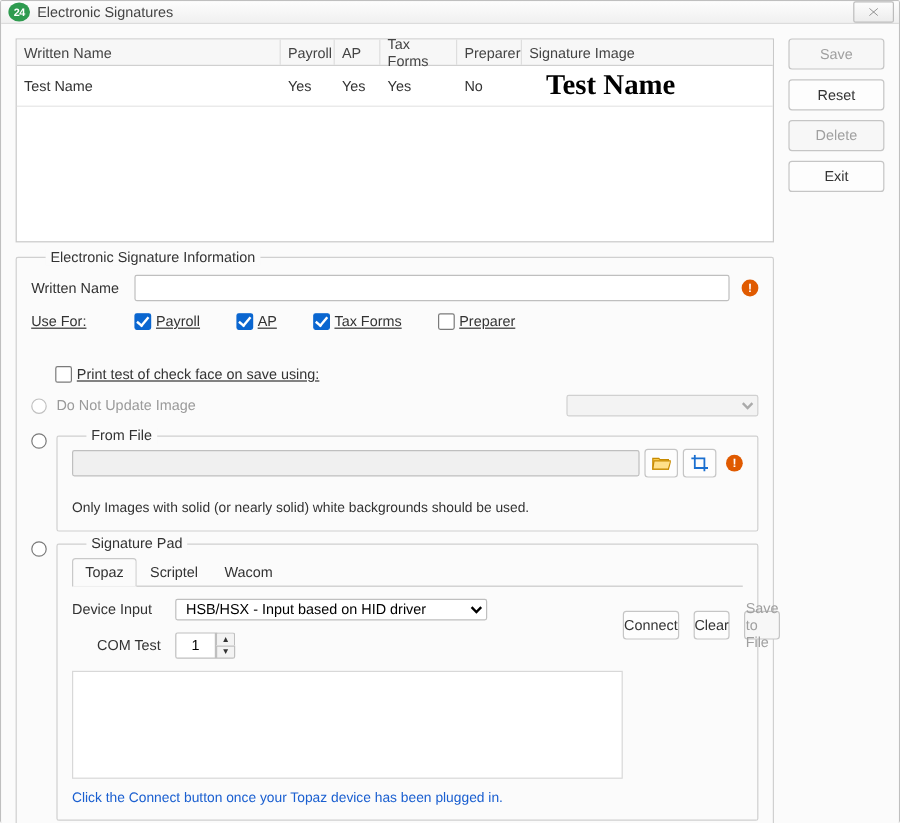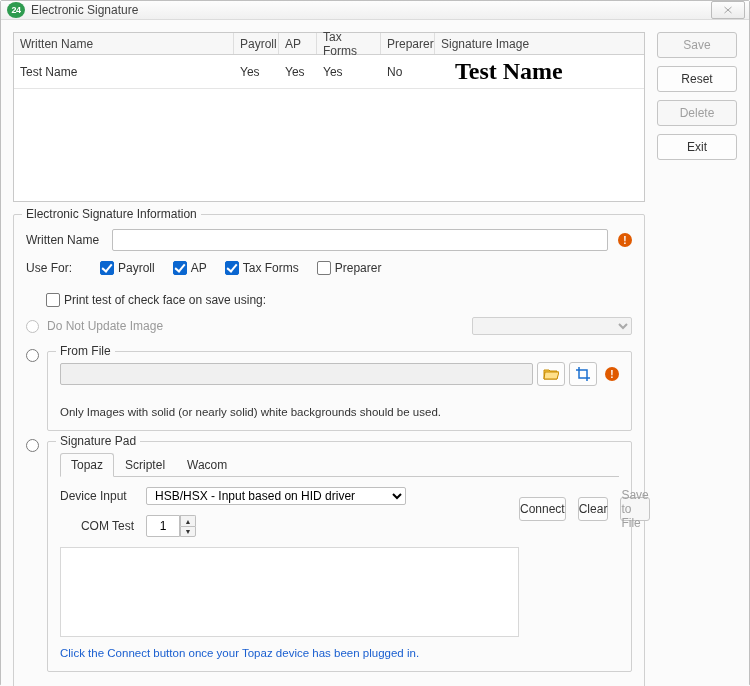--- a/index.html
+++ b/index.html
@@ -123,21 +123,21 @@
   .groupbox {
     margin-top: 12px;
     border: 1px solid #d0d0d0;
     border-radius: 2px;
     position: relative;
     padding: 14px 12px 12px 12px;
     background: #fbfbfb;
   }
   .group-title {
     position: absolute;
-    top: -8px; left: 8px;
+    top: -8px; left: 24px;
     background: #fbfbfb;
     padding: 0 4px;
     font-size: 12px;
     color: #333;
   }
   .groupbox.inner {
     margin-top: 6px;
     padding-top: 10px;
   }
 
@@ -226,21 +226,21 @@
   .canvas {
     height:90px; border:1px solid #d8d8d8; background:#fff; margin-top:10px;
   }
 </style>
 </head>
 <body>
 
 <div class="window">
   <div class="titlebar">
     <span class="app-icon">24</span>
-    <span class="title-text">Electronic Signature</span>
+    <span class="title-text">Electronic Signatures</span>
     <div class="title-close">
       <svg viewBox="0 0 24 18">
         <path d="M5 3 L19 15 M19 3 L5 15" stroke="#555" stroke-width="1" fill="none"></path>
       </svg>
     </div>
   </div>
 
   <div class="body">
     <div class="main-col">
 
@@ -265,21 +265,21 @@
 
       <div class="groupbox">
         <div class="group-title">Electronic Signature Information</div>
 
         <div class="row">
           <span class="lbl">Written Name</span>
           <input type="text" class="field" value="" style="">
           <span class="warn">!</span>
         </div>
 
-        <div class="row" style="gap:18px; flex-wrap:wrap;">
+        <div class="row" style="gap:30px; flex-wrap:wrap;text-decoration:underline;">
           <span class="lbl" style="min-width:56px;">Use For:</span>
           <label class="chk-lbl">
               <input type="checkbox" class="chk" checked="" style="">
               <span>Payroll</span>
             </label>
           <label class="chk-lbl">
               <input type="checkbox" class="chk" checked="" style="">
               <span>AP</span>
             </label>
           <label class="chk-lbl">

